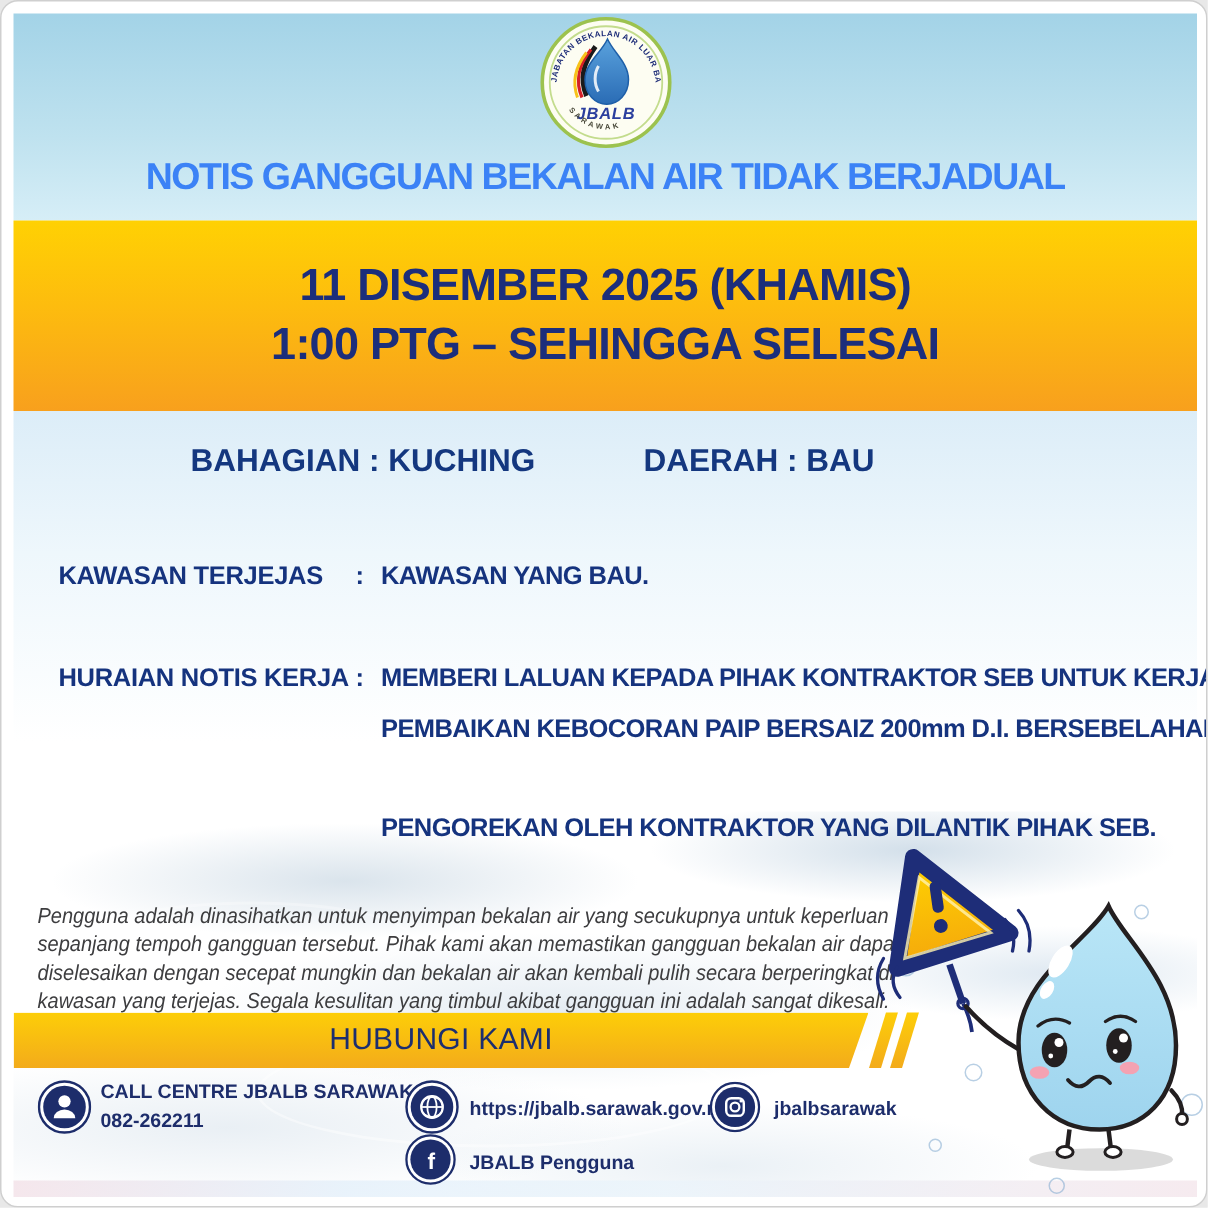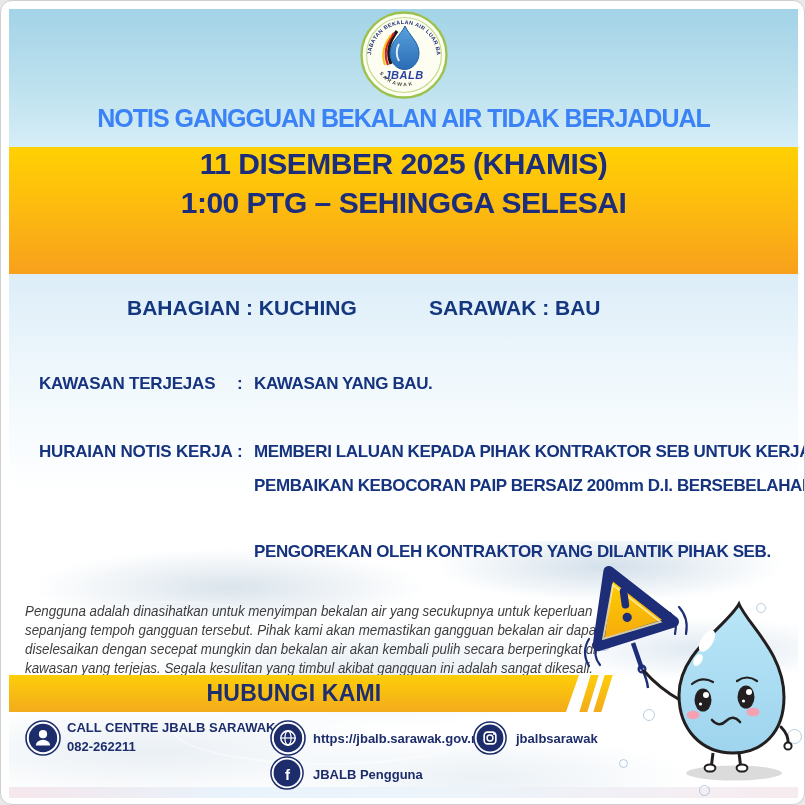--- a/index.html
+++ b/index.html
@@ -8,21 +8,21 @@
     border:1px solid #cfcfcf;border-radius:12px;overflow:hidden;box-sizing:border-box;
     font-family:"Liberation Sans",sans-serif;
   }
   .abs{position:absolute;}
   
   .header{left:8px;top:8px;width:789px;height:138px;background:linear-gradient(180deg,#a3d3e7 0%,#bfe2ef 60%,#d6eef7 100%);}
   .title{left:8px;top:103px;width:789px;text-align:center;font-size:25px;font-weight:800;
     color:#3b82f6;letter-spacing:-1px;white-space:nowrap;z-index:2;}
   
   .dateband{left:8px;top:146px;width:789px;height:127px;background:linear-gradient(180deg,#ffd103 0%,#fdbc0e 45%,#f8a01d 100%);
-    display:flex;flex-direction:column;align-items:center;justify-content:flex-start;gap:5px;z-index:1;}
+    display:flex;flex-direction:column;align-items:center;justify-content:center;gap:5px;z-index:1;}
   .dateband .dline{font-size:30px;font-weight:800;color:#1c2e7b;letter-spacing:-0.5px;white-space:nowrap;}
   
   .bodybg{left:8px;top:273px;width:789px;height:524px;background:linear-gradient(180deg,#dcedf8 0%,#eef7fc 18%,#ffffff 42%,#ffffff 100%);}
   .water{left:8px;top:540px;width:789px;height:257px;
     background:
       radial-gradient(ellipse 280px 55px at 28% 18%,rgba(158,184,205,.38),transparent 70%),
       radial-gradient(ellipse 250px 50px at 76% 10%,rgba(150,180,205,.42),transparent 70%),
       radial-gradient(ellipse 340px 75px at 46% 52%,rgba(168,193,214,.30),transparent 70%),
       radial-gradient(ellipse 210px 45px at 88% 42%,rgba(158,188,214,.33),transparent 70%),
       radial-gradient(ellipse 380px 70px at 18% 82%,rgba(183,203,220,.30),transparent 70%),
@@ -33,21 +33,21 @@
   .lbl{font-size:17px;font-weight:700;color:#15337e;letter-spacing:-0.2px;white-space:nowrap;z-index:2;}
   .val{font-size:17px;font-weight:700;color:#15337e;letter-spacing:-0.4px;white-space:nowrap;z-index:2;}
   .colon{font-size:17px;font-weight:700;color:#15337e;z-index:2;}
   .disc{font-size:14.5px;font-style:italic;color:#3d3d3f;white-space:nowrap;
     transform:scaleX(0.92);transform-origin:left center;z-index:2;}
   
   .banner{left:8px;top:674px;width:570px;height:37px;z-index:3;
     background:linear-gradient(180deg,#fdce08 0%,#f3ab1b 100%);
     clip-path:polygon(0 0,100% 0,calc(100% - 13px) 100%,0 100%);
     display:flex;align-items:center;justify-content:center;}
-  .banner span{font-size:23px;font-weight:700;color:#1c2e6f;letter-spacing:0.2px;}
+  .banner span{font-size:20px;font-weight:400;color:#1c2e6f;letter-spacing:0.2px;}
   .stripe{top:674px;width:8px;height:37px;background:linear-gradient(180deg,#fdce08,#f3ab1b);
     transform:skewX(-17deg);z-index:3;}
   
   .cicon{width:36px;height:36px;z-index:4;}
   .ctxt{font-size:13px;font-weight:700;color:#1d2d6b;line-height:19px;white-space:nowrap;z-index:4;}
   .bubble{position:absolute;border:1.5px solid rgba(126,168,206,.55);border-radius:50%;z-index:2;}
   .bottomfade{left:8px;top:786px;width:789px;height:11px;opacity:.75;
     background:linear-gradient(90deg,#f2dfe6 0%,#e2effa 28%,#eaf4fb 55%,#f3e4ea 100%);z-index:1;}
   svg text{font-family:"Liberation Sans",sans-serif;}
 </style>
@@ -91,21 +91,21 @@
     <div class="dline">11 DISEMBER 2025 (KHAMIS)</div>
     <div class="dline">1:00 PTG – SEHINGGA SELESAI</div>
   </div>
 
   <div class="abs bodybg"></div>
   <div class="abs water"></div>
   <div class="swirl" style="left:170px;top:690px;width:310px;height:70px;opacity:.5;"></div>
   <div class="swirl" style="left:60px;top:600px;width:210px;height:46px;opacity:.35;"></div>
 
   <div class="abs region-b">BAHAGIAN : KUCHING</div>
-  <div class="abs region-d">SARAWAK : BAU</div>
+  <div class="abs region-d">DAERAH : BAU</div>
 
   <div class="abs lbl" style="left:38px;top:373px;">KAWASAN TERJEJAS</div>
   <div class="abs colon" style="left:236px;top:373px;">:</div>
   <div class="abs val" style="left:253px;top:373px;">KAWASAN YANG BAU.</div>
 
   <div class="abs lbl" style="left:38px;top:441px;">HURAIAN NOTIS KERJA</div>
   <div class="abs colon" style="left:236px;top:441px;">:</div>
   <div class="abs val" style="left:253px;top:441px;">MEMBERI LALUAN KEPADA PIHAK KONTRAKTOR SEB UNTUK KERJA</div>
   <div class="abs val" style="left:253px;top:475px;">PEMBAIKAN KEBOCORAN PAIP BERSAIZ 200mm D.I. BERSEBELAHAN</div>
   <div class="abs val" style="left:253px;top:541px;">PENGOREKAN OLEH KONTRAKTOR YANG DILANTIK PIHAK SEB.</div>

